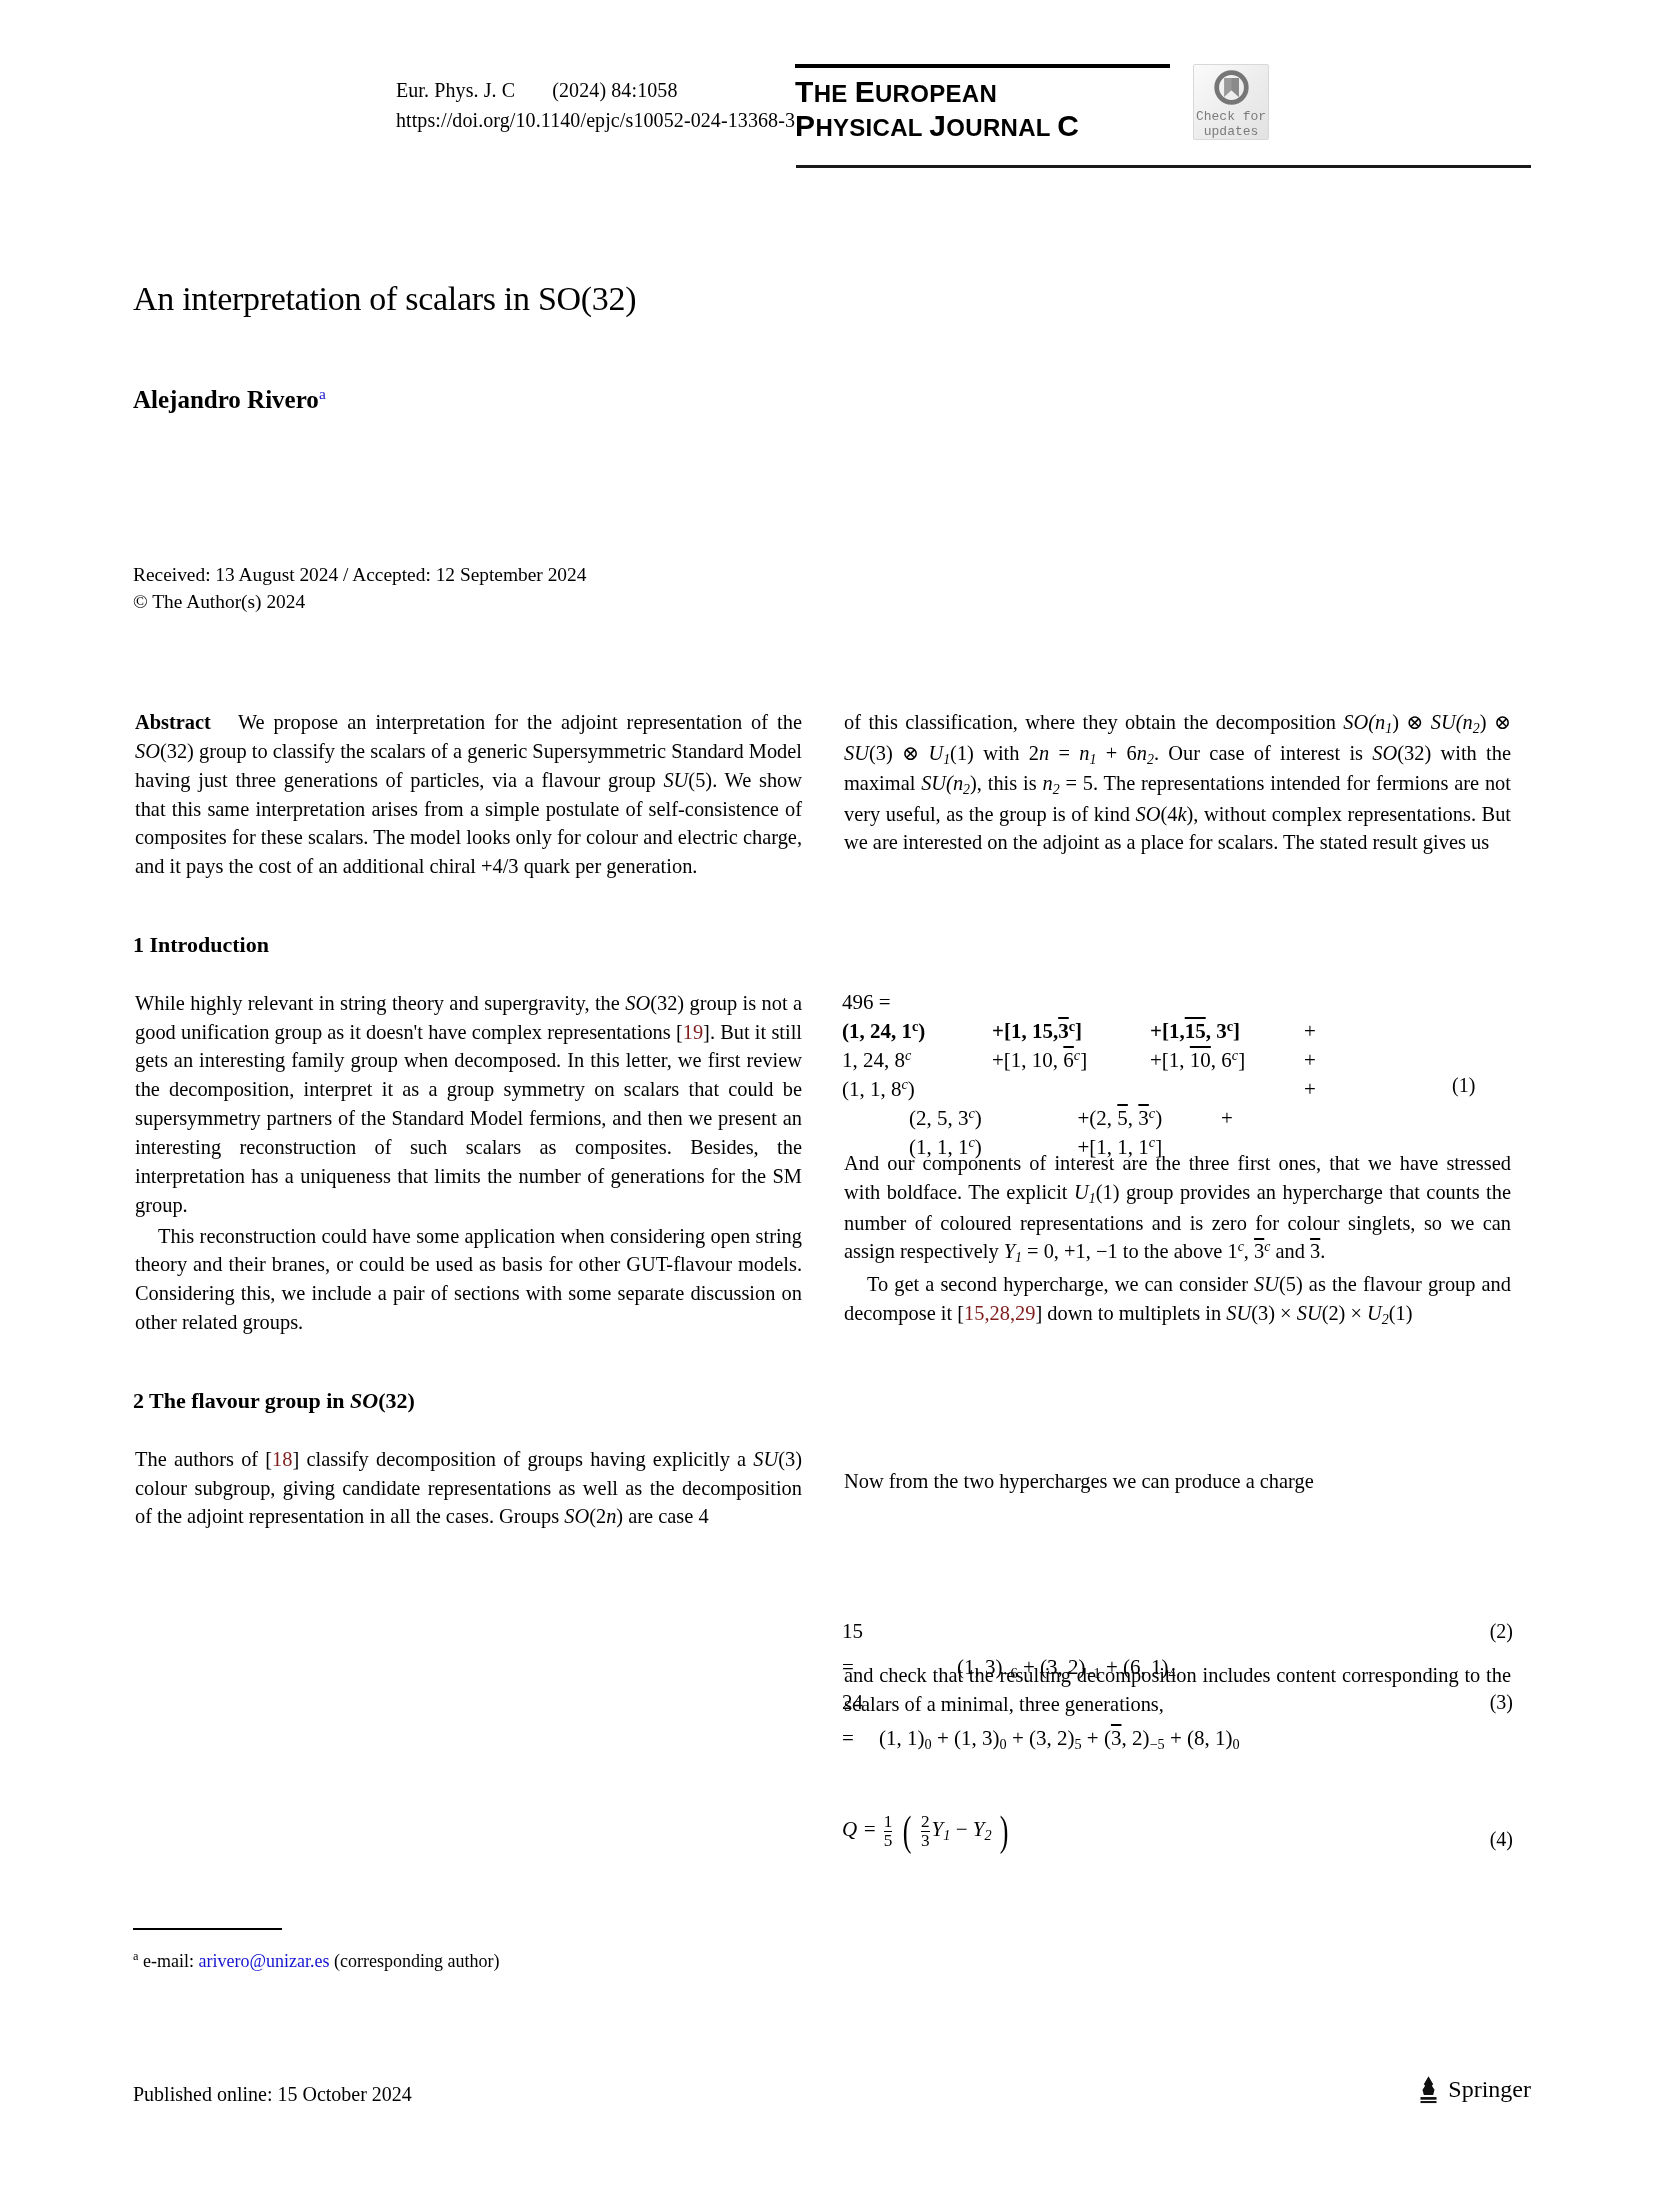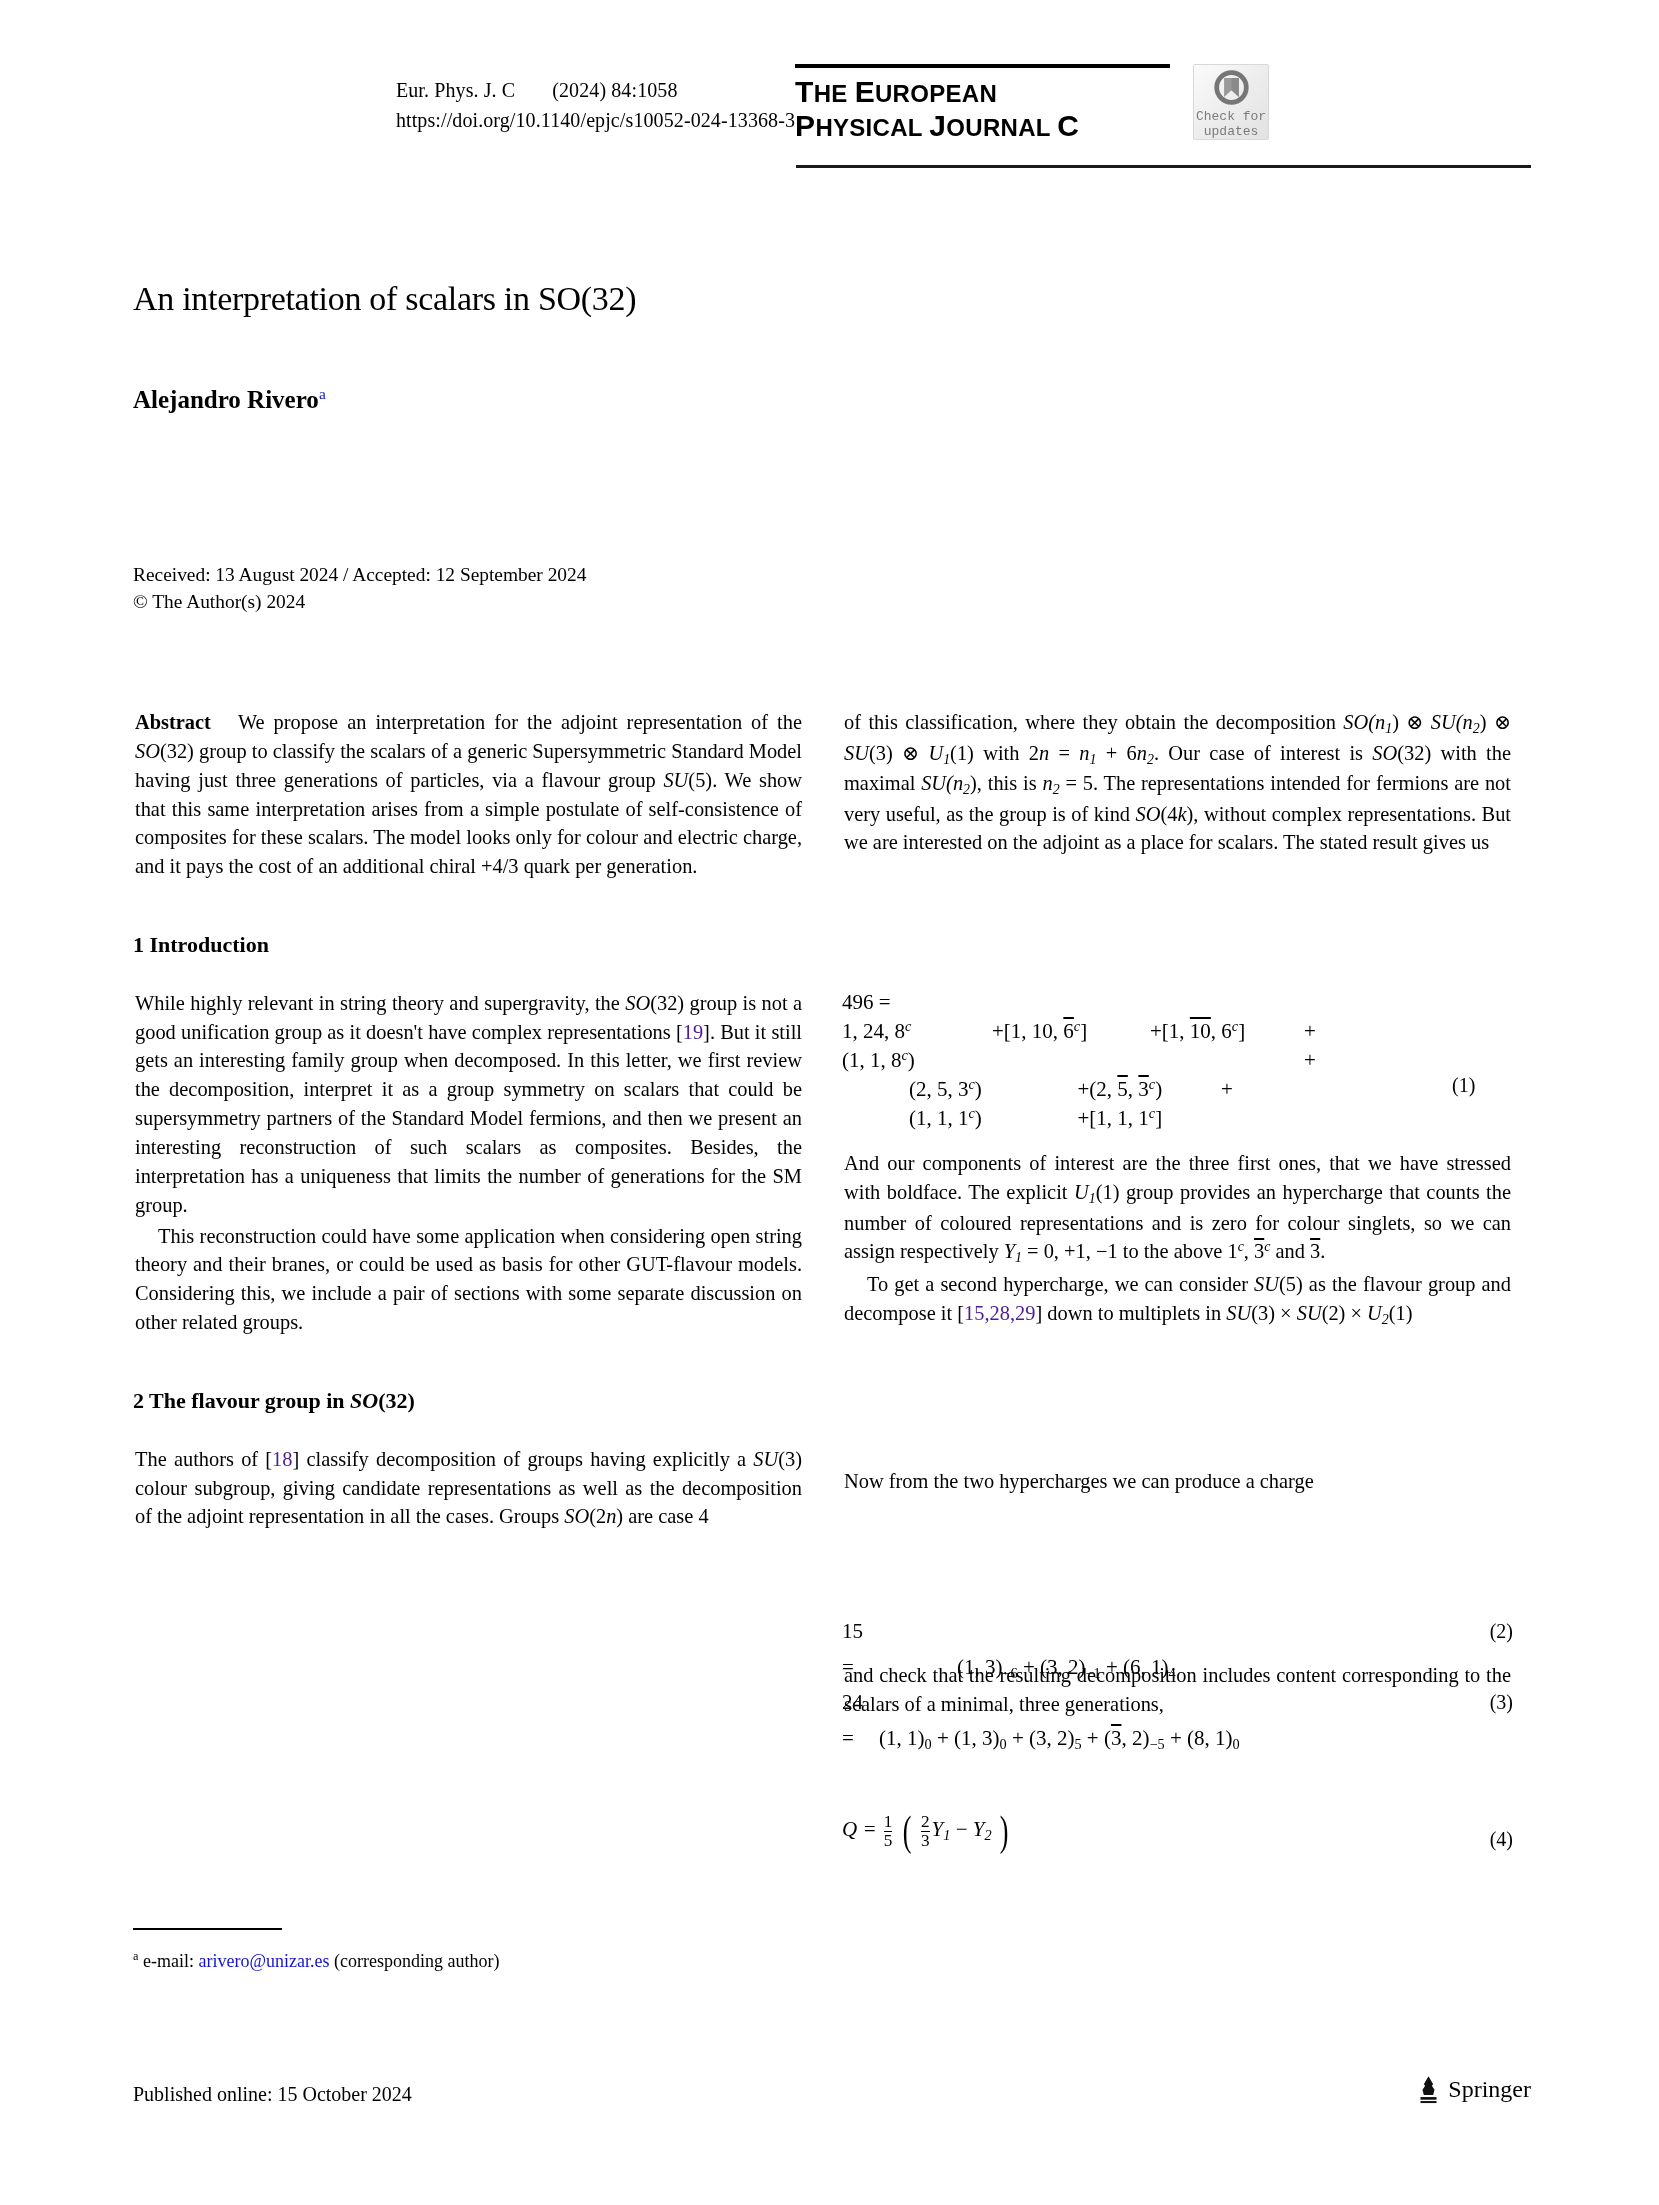--- a/index.html
+++ b/index.html
@@ -162,21 +162,21 @@
     line-height: 1.415;
     text-align: justify;
   }
   .col-left { left: 133px; }
   .col-right { left: 842px; }
 
   p { margin: 2px; }
   p.ind { text-indent: 23px; }
 
   .bold { font-weight: bold; }
-  .cite { color: #4c1d95; }
+  .cite { color: #7f1d1d; }
 
   h2.section {
     font-size: 22px;
     font-weight: bold;
     margin: 0;
     line-height: 1.3;
   }
   .sec-gap-top { height: 48px; }
   .sec-gap-bot { height: 27px; }
 
@@ -362,20 +362,21 @@
     <p>Now from the two hypercharges we can produce a charge</p>
 
     <div style="height:161px"></div>
 
     <p>and check that the resulting decomposition includes content corresponding to the scalars of a minimal, three generations,</p>
   </div>
 
   <div class="eq1">
     <div class="row">496 =</div>
 
+    <div class="row"><span class="c1 bold">(<b>1</b>, <b>24</b>, <b>1<sup>c</sup></b>)</span><span class="c2 bold">+[<b>1</b>, <b>15</b>,<b class="ovl">3</b><sup>c</sup>]</span><span class="c3 bold">+[<b>1</b>,<b class="ovl">15</b>, <b>3</b><sup>c</sup>]</span><span>+</span></div>
 
     <div class="row"><span class="c1">1, 24, 8<sup class="mi">c</sup></span><span class="c2">+[1, 10, <span class="ovl">6</span><sup class="mi">c</sup>]</span><span class="c3">+[1, <span class="ovl">10</span>, 6<sup class="mi">c</sup>]</span><span>+</span></div>
 
     <div class="row"><span class="c1">(1, 1, 8<sup class="mi">c</sup>)</span><span class="c2"></span><span class="c3"></span><span>+</span></div>
 
     <div class="row"><span class="indent"></span><span class="c2">(2, 5, 3<sup class="mi">c</sup>)</span><span class="c3">&nbsp;&nbsp;+(2, <span class="ovl">5</span>, <span class="ovl">3</span><sup class="mi">c</sup>)</span><span>+</span></div>
 
     <div class="row"><span class="indent"></span><span class="c2">(1, 1, 1<sup class="mi">c</sup>)</span><span class="c3">&nbsp;&nbsp;+[1, 1, 1<sup class="mi">c</sup>]</span></div>
   </div>
   <div class="eq1num">(1)</div>

